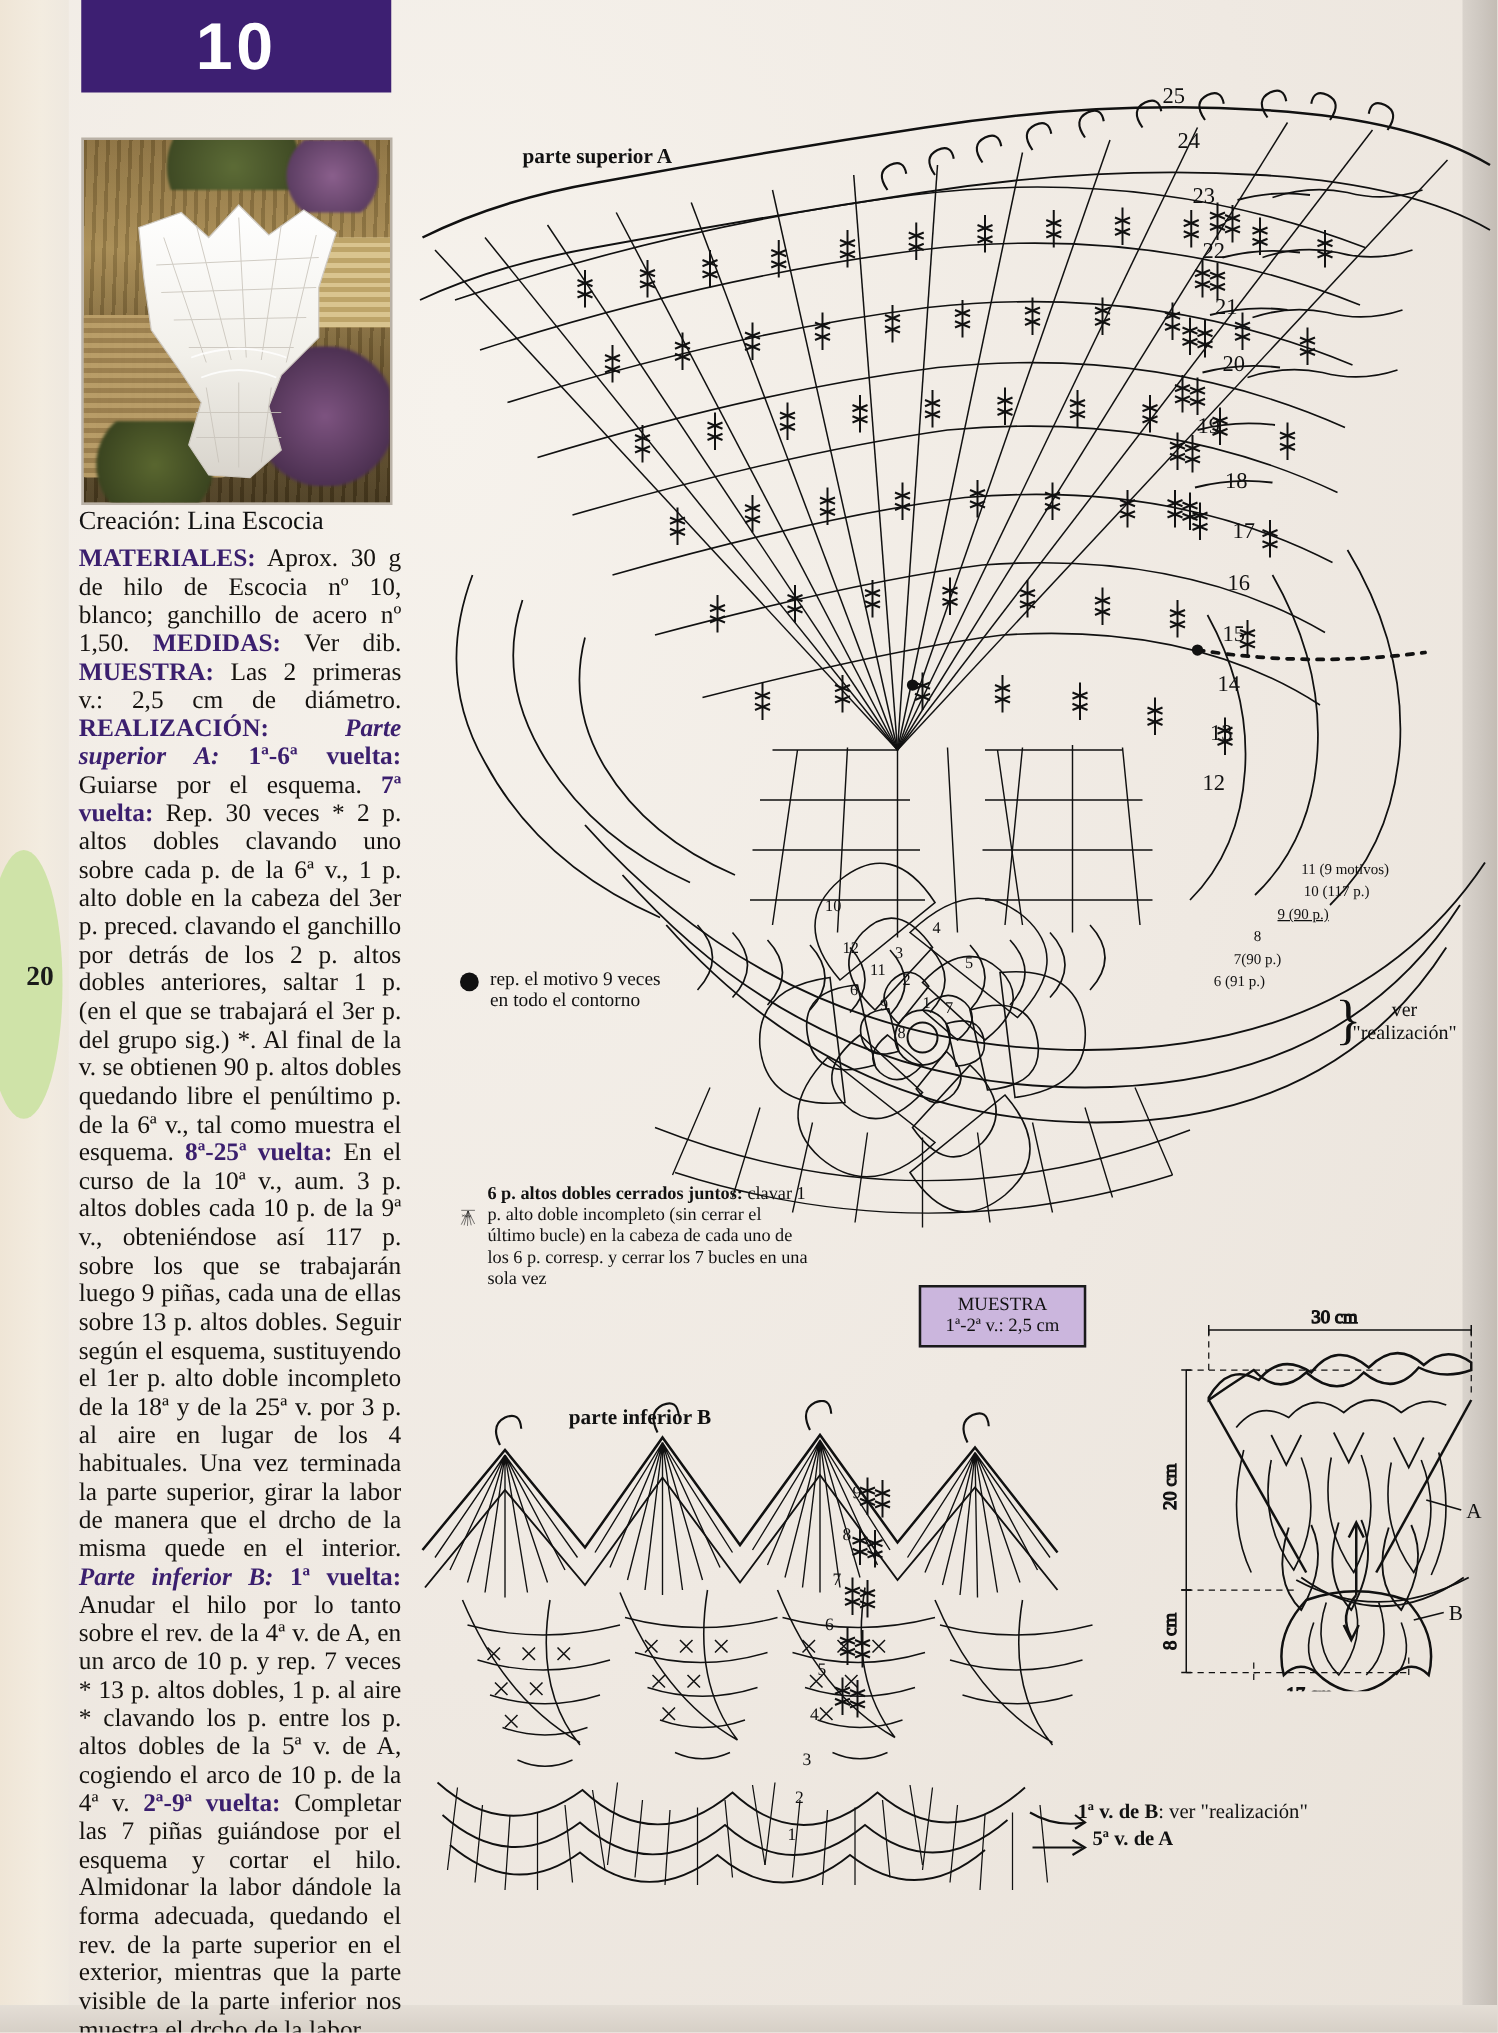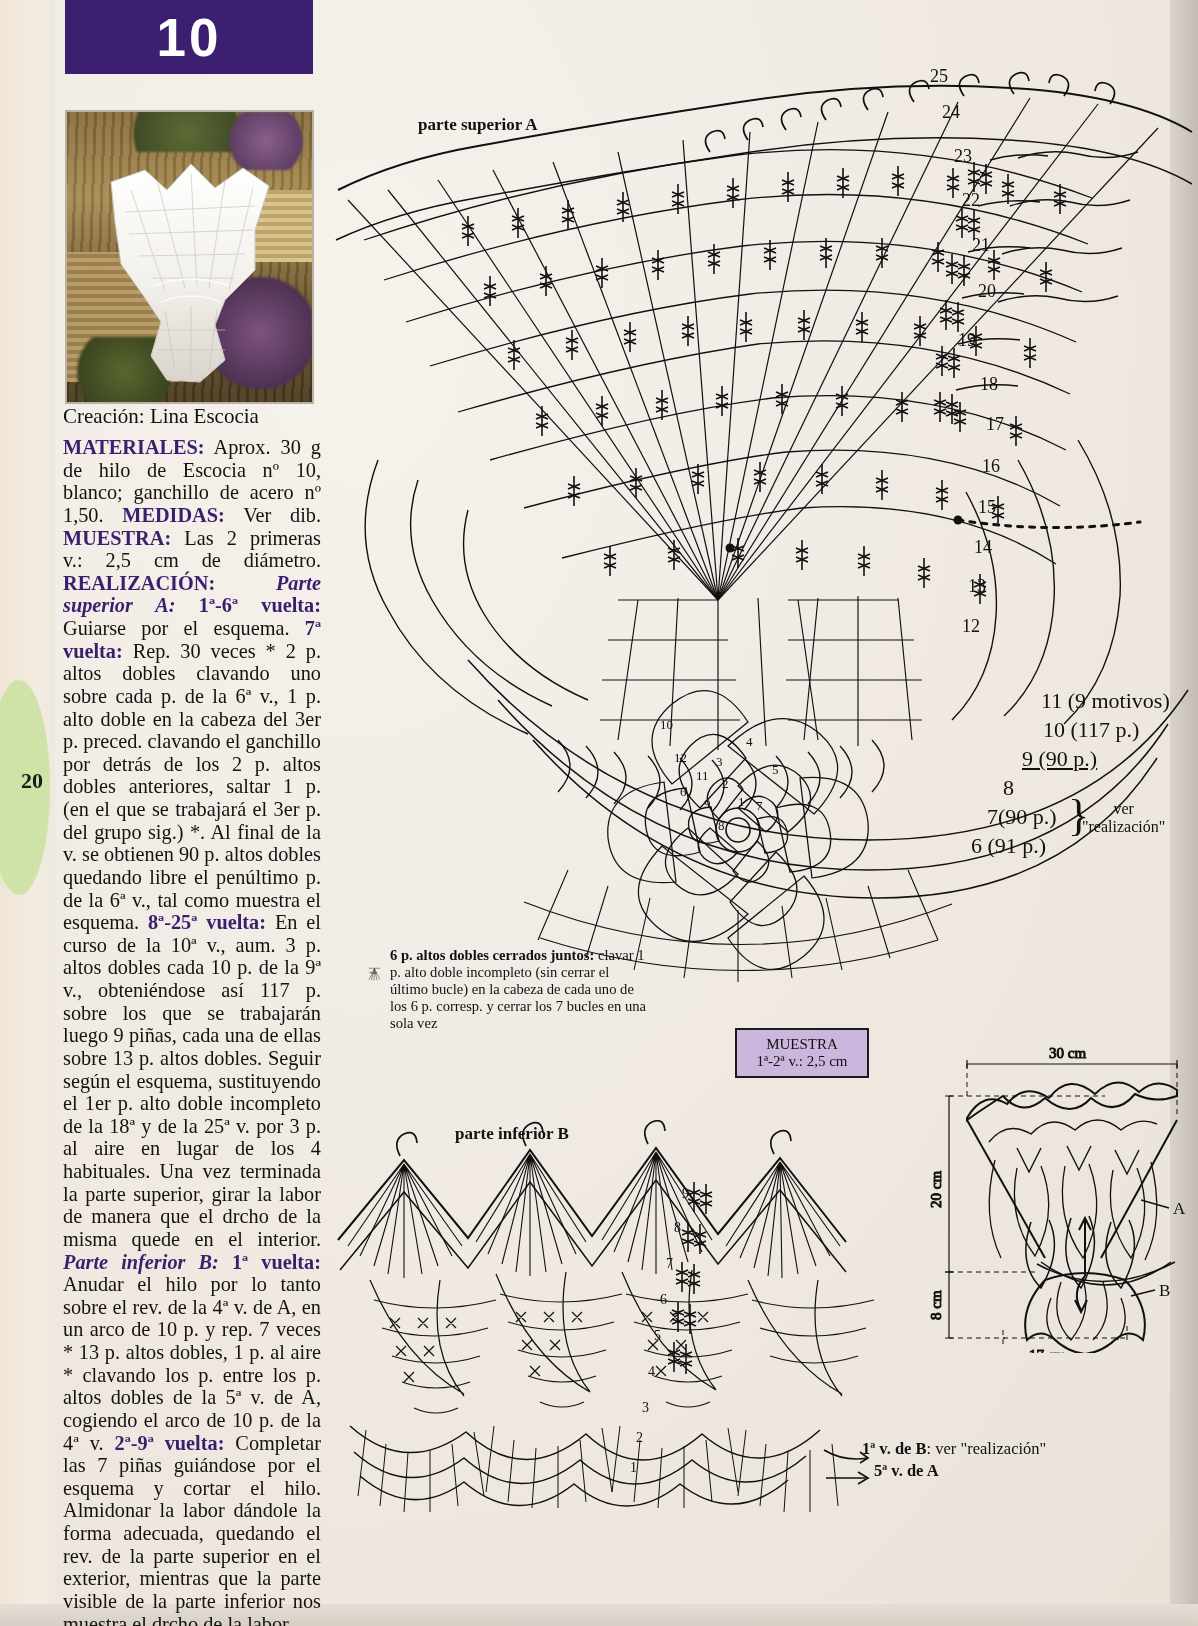--- a/index.html
+++ b/index.html
@@ -133,21 +133,21 @@
   .legend1{position:absolute;left:368px;top:775px;width:260px;}
   .legend2{position:absolute;left:368px;top:845px;width:260px;}
   .legend3{position:absolute;left:368px;top:945px;width:280px;}
   .legend-row{display:flex;align-items:flex-start;gap:9px;}
   .legend-txt{font-size:15.5px;line-height:1.12;color:#111;}
   .legend3 .legend-txt{font-size:14.6px;line-height:1.17;}
   .legend3 b{font-weight:bold;}
   .dot{width:15px;height:15px;border-radius:50%;background:#111;margin-top:3px;flex:0 0 auto;}
 
   
-  .callouts{position:absolute;left:995px;top:688px;font-size:22px;color:#111;}
+  .callouts{position:absolute;left:995px;top:688px;font-size:12px;color:#111;}
   .callouts div{white-space:nowrap;margin-bottom:3px;}
   .co-11{margin-left:46px;}
   .co-10{margin-left:48px;}
   .co-9{margin-left:27px;text-decoration:underline;}
   .co-8{margin-left:8px;}
   .co-7{margin-left:-8px;}
   .co-6{margin-left:-24px;}
   .brace{
     position:absolute;left:1068px;top:794px;font-size:44px;color:#111;
     font-family:"Liberation Serif",serif;line-height:1;
@@ -523,20 +523,29 @@
     <div class="co-8">8</div>
     <div class="co-7">7(90 p.)</div>
     <div class="co-6">6 (91 p.)</div>
   </div>
   <div class="brace">}</div>
   <div class="verreal">
     <div>ver</div>
     <div>"realización"</div>
   </div>
 
+  <div class="legend1">
+    <div class="legend-row">
+      <div class="dot"></div>
+      <div class="legend-txt">
+        <div>rep. el motivo 9 veces</div>
+        <div>en todo el contorno</div>
+      </div>
+    </div>
+  </div>
 
 
   <div class="legend3">
     <div class="legend-row">
       <svg width="52" height="58" viewBox="0 0 52 58">
         <g stroke="#111" stroke-width="1.8" fill="none">
           <line x1="4" y1="6" x2="48" y2="6"></line>
           <line x1="26" y1="8" x2="4" y2="52"></line>
           <line x1="26" y1="8" x2="13" y2="54"></line>
           <line x1="26" y1="8" x2="24" y2="56"></line>

